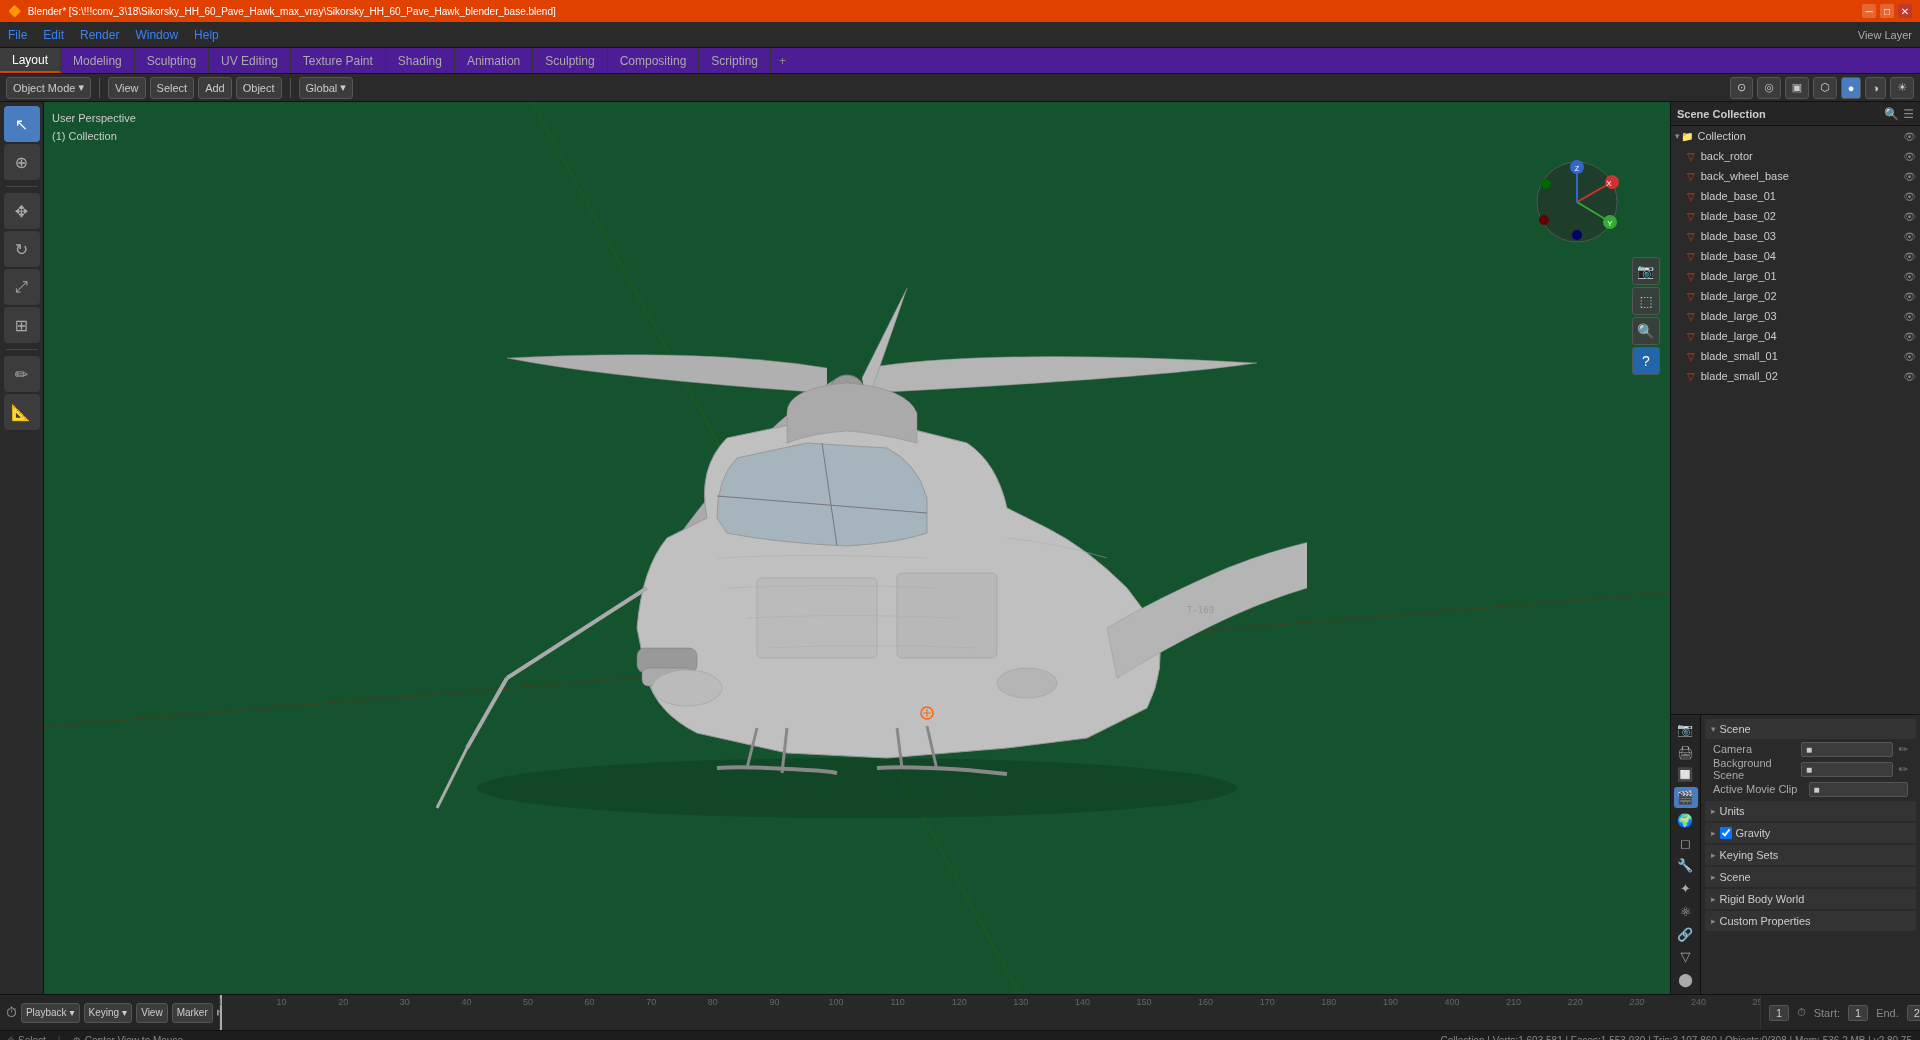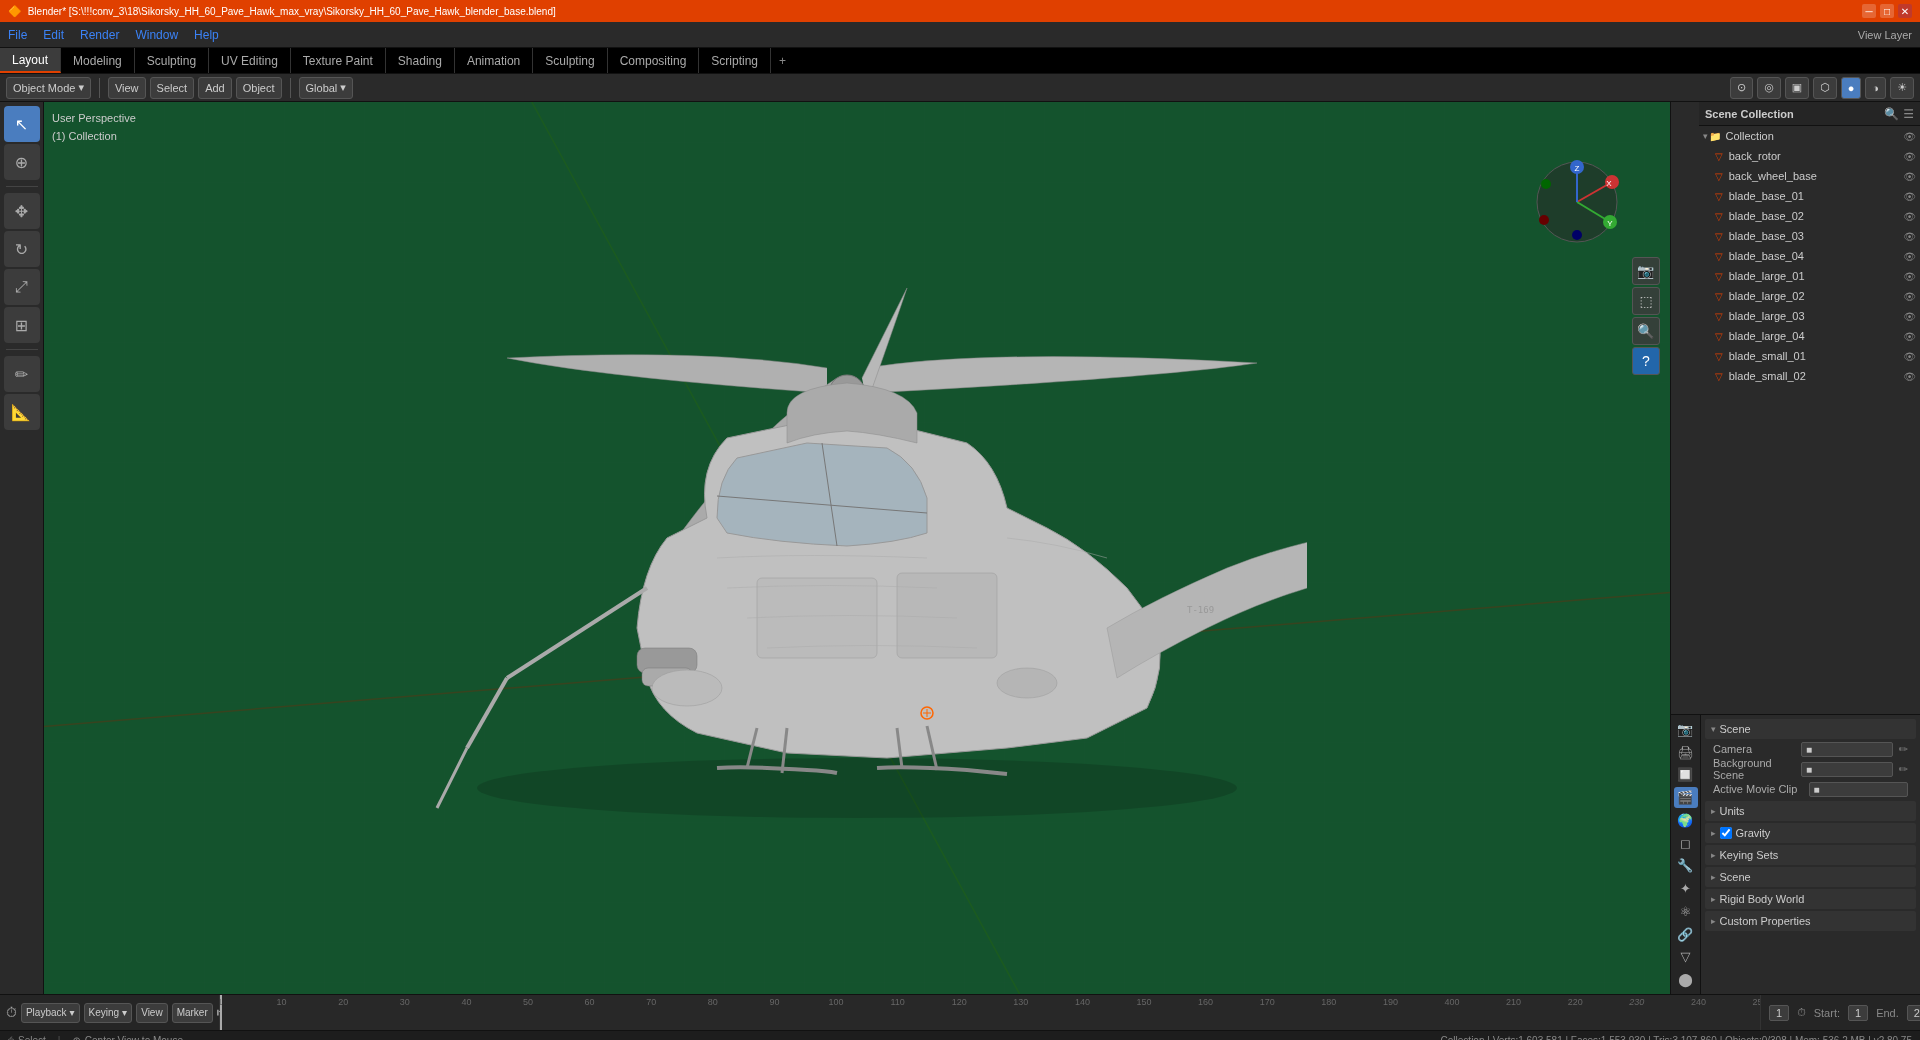--- a/index.html
+++ b/index.html
@@ -50,21 +50,21 @@
       display: flex;
       align-items: center;
       cursor: pointer;
       font-size: 12px;
       color: #3b82f6;
     }
 
     
     #workspacebar {
       height: 26px;
-      background: #000000;
+      background: #4c1d95;
       display: flex;
       align-items: stretch;
       border-bottom: 1px solid #111;
     }
     .ws-tab {
       padding: 0 12px;
       display: flex;
       align-items: center;
       cursor: pointer;
       font-size: 12px;
@@ -184,21 +184,20 @@
     #right-panel {
       width: 250px;
       background: #2a2a2a;
       border-left: 1px solid #111;
       display: flex;
       flex-direction: column;
     }
     #outliner {
       flex: 1;
       overflow: hidden;
-      padding-left: 28px;
     }
     #outliner-header {
       height: 24px;
       background: #252525;
       display: flex;
       align-items: center;
       padding: 0 6px;
       gap: 6px;
       border-bottom: 1px solid #111;
     }

